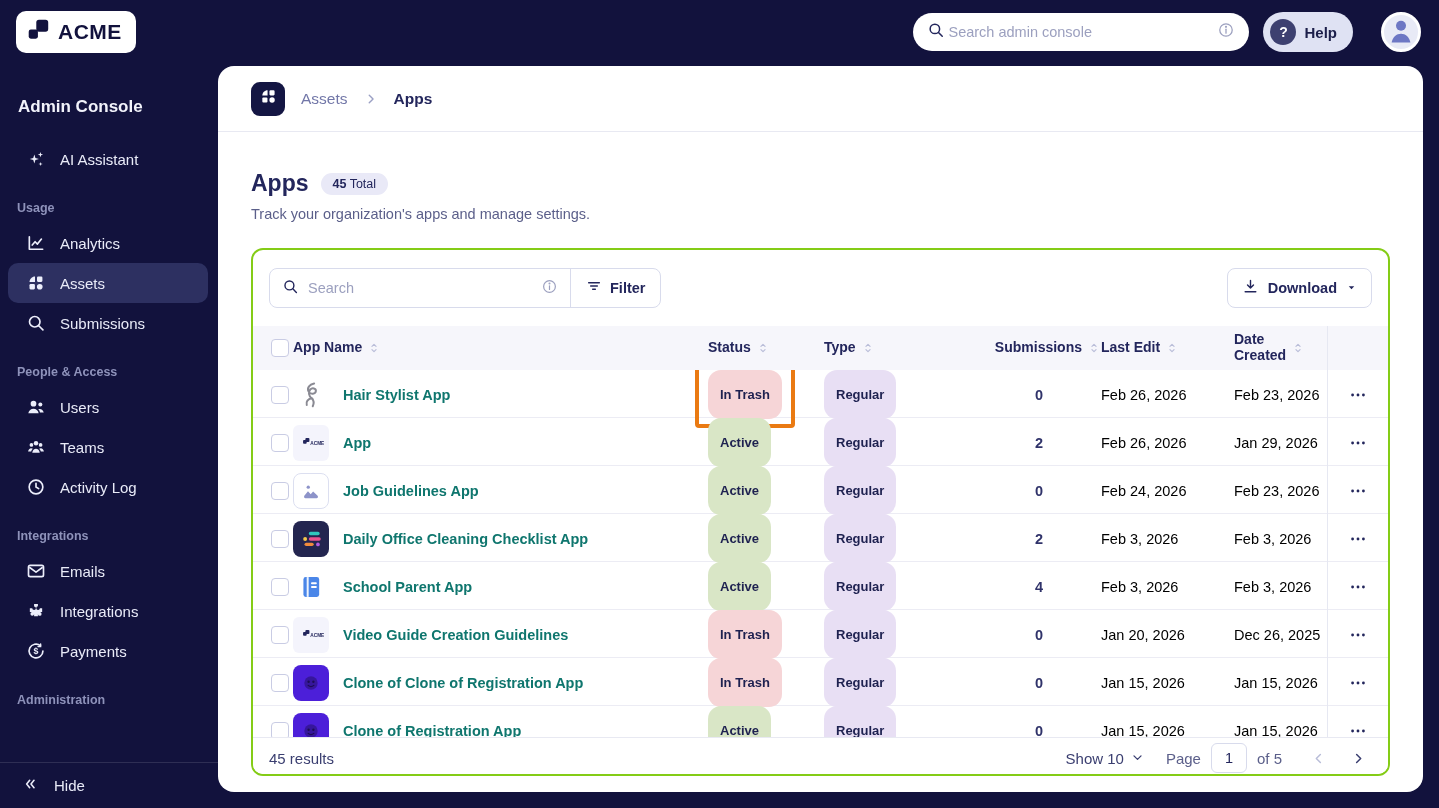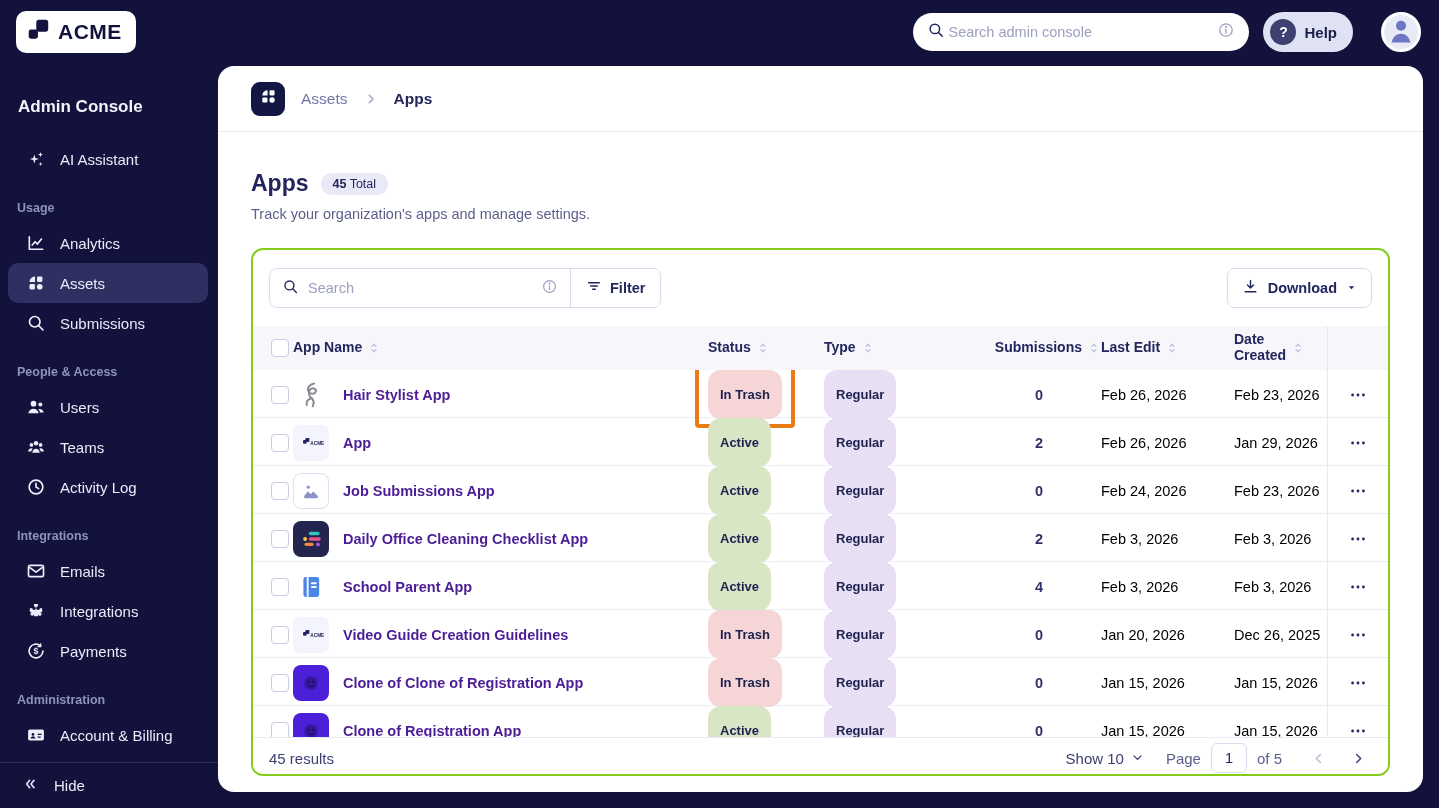--- a/index.html
+++ b/index.html
@@ -82,21 +82,21 @@
   .appicon { width:36px; height:36px; flex:none; display:flex; align-items:center; justify-content:center; border-radius:8px; }
   .appicon svg { width:26px; height:26px; display:block; }
   .ai-hair svg { width:30px; height:30px; color:#8a8a93; }
   .ai-acme { background:#f4f4fc; border-radius:6px; }
   .ai-image { background:#fff; border:1px solid #dcdff0; color:#8d93c9; }
   .ai-image svg { width:22px; height:22px; }
   .ai-checklist { background:#23254f; }
   .ai-book { color:#4a86e8; }
   .ai-book svg { width:28px; height:28px; }
   .ai-robot { background:#4c1fd9; }
-  .appname { font-size:14.5px; font-weight:bold; color:#4c1d95; white-space:nowrap; overflow:hidden; text-overflow:ellipsis; cursor:pointer; }
+  .appname { font-size:14.5px; font-weight:bold; color:#0f766e; white-space:nowrap; overflow:hidden; text-overflow:ellipsis; cursor:pointer; }
   .badge { display:inline-block; padding:17px 12px; border-radius:13px; font-size:13px; font-weight:bold; color:#1e2150; white-space:nowrap; }
   .b-active { background:#d9e6c6; }
   .b-trash { background:#f6d5d7; }
   .b-type { background:#e8dff4; }
   .badge-wrap { position:relative; display:inline-flex; }
   .hl { position:absolute; top:-9px; bottom:-9px; left:-13px; right:-13px; border:4px solid #ea7a12; border-radius:4px; pointer-events:none; }
   .num { font-size:14.5px; font-weight:bold; color:#30336a; text-align:right; padding-right:58px; }
   .datecell { font-size:14.5px; color:#000000; white-space:nowrap; }
   .dots { cursor:pointer; display:flex; }
   .dots svg { width:20px; height:20px; color:#23265c; }
@@ -250,28 +250,20 @@
       <span class="icn">
             <svg viewBox="0 0 24 24" fill="none" stroke="currentColor" stroke-width="2" stroke-linecap="round">
               <path d="M20.3 12a8.3 8.3 0 1 1-3-6.4"></path>
               <path d="M17.5 3.5v3h-3" stroke-width="1.8"></path>
               <text x="12" y="15.8" text-anchor="middle" font-size="10.5" font-weight="bold" fill="currentColor" stroke="none" font-family="Liberation Sans, sans-serif">$</text>
             </svg>
           </span>
       <span>Payments</span>
         </div>
         <div class="sec-label">Administration</div>
-        <div class="side-item">
-      <span class="icn">
-            <svg viewBox="0 0 24 24" fill="currentColor">
-              <path d="M4.5 5.5h15a2 2 0 0 1 2 2v9a2 2 0 0 1-2 2h-15a2 2 0 0 1-2-2v-9a2 2 0 0 1 2-2zm3.9 4.1a1.7 1.7 0 1 0 0 3.4 1.7 1.7 0 0 0 0-3.4zM5.4 16.2h6c-.3-1.7-1.5-2.8-3-2.8s-2.7 1.1-3 2.8zm8.6-5.7v1.5h4.8v-1.5zm0 3.2v1.5h3.6v-1.5z"></path>
-            </svg>
-          </span>
-      <span>Account &amp; Billing</span>
-        </div>
       </nav>
     <div class="side-hide">
       <span class="icn"><svg viewBox="0 0 24 24" fill="none" stroke="currentColor" stroke-width="2.4" stroke-linecap="round" stroke-linejoin="round">
             <path d="M11.5 6.5L7 12l4.5 5.5"></path>
             <path d="M18 6.5L13.5 12 18 17.5"></path>
           </svg></span>
       <span>Hide</span>
     </div>
   </aside>
 
@@ -468,21 +460,21 @@
     <div class="col-cb">
               <span class="cb"></span>
             </div>
     <div class="col-name">
       <span class="appicon ai-image">
                 <svg viewBox="0 0 24 24" fill="currentColor">
                   <path d="M4.5 17.5l4.2-5.3 3 3.4 2.6-3 5.2 4.9v1a1.5 1.5 0 0 1-1.5 1.5H6a1.5 1.5 0 0 1-1.5-1.5z"></path>
                   <circle cx="9" cy="7.8" r="1.8"></circle>
                 </svg>
               </span>
-      <span class="appname">Job Submissions App</span>
+      <span class="appname">Job Guidelines App</span>
     </div>
     <div><span class="badge-wrap">
                 <span class="badge b-active">Active</span>
               </span></div>
     <div><span class="badge b-type">Regular</span></div>
     <div class="num">0</div>
     <div class="datecell">Feb 24, 2026</div>
     <div class="datecell">Feb 23, 2026</div>
     <div class="col-actions">
               <span class="dots">

